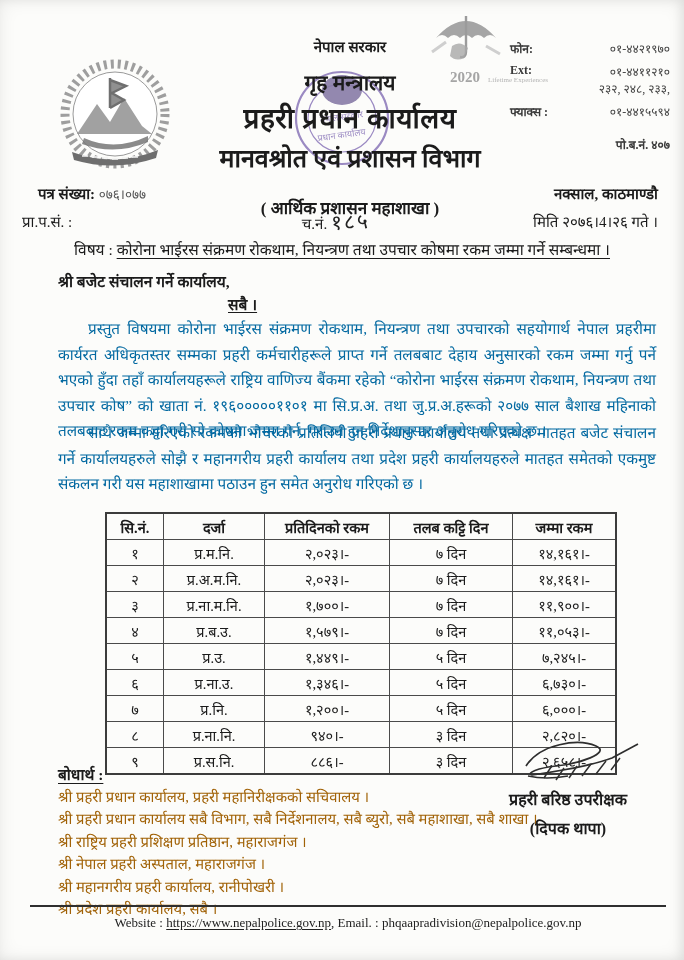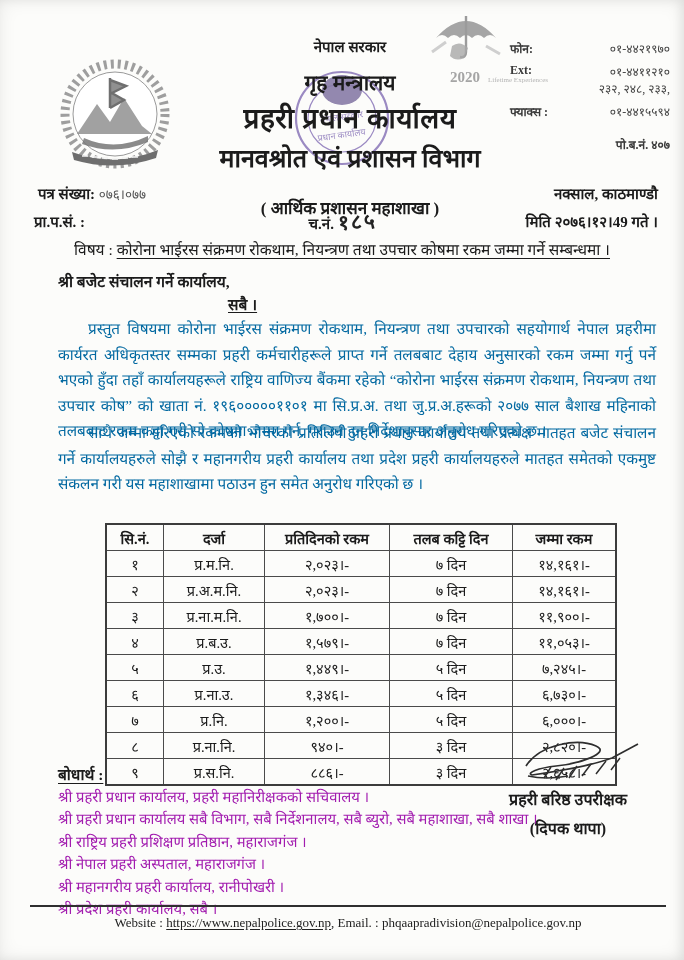--- a/index.html
+++ b/index.html
@@ -24,43 +24,43 @@
   .wm-tag{font-size:7px;color:#b5b5b5;display:inline-block;margin-left:4px;}
   .stamp{position:absolute;left:292px;top:68px;width:100px;height:100px;z-index:2;opacity:.6;}
   .contact{position:absolute;right:14px;top:40px;width:160px;font-size:12px;z-index:3;}
   .c-row{display:flex;justify-content:space-between;margin-bottom:6px;align-items:flex-start;}
   .c-label{font-weight:bold;color:#3a3a3a;}
   .c-val{text-align:right;color:#3f3f3f;}
   .c-po{ text-align:right;font-weight:bold;margin-top:16px;color:#3a3a3a;}
   
   .meta1{position:absolute;left:38px;right:26px;top:183px;display:flex;justify-content:space-between;font-size:15px;font-weight:bold;}
   .meta1 .letter-no{font-weight:normal;font-size:13.5px;color:#555;}
-  .meta2{position:absolute;left:34px;right:26px;top:207px;font-size:15px;font-weight:bold;height:28px;}
+  .meta2{position:absolute;left:22px;right:26px;top:207px;font-size:15px;font-weight:normal;height:28px;}
   .m-left{position:absolute;left:0;top:4px;}
   .m-center{position:absolute;left:44%;top:0;}
   .chn-value{display:inline-block;font-size:21px;transform:rotate(-3deg);letter-spacing:2px;color:#222;}
   .m-right{position:absolute;right:0;top:4px;}
   .subject{position:absolute;left:0;right:0;top:238px;text-align:center;font-size:15.5px;font-weight:normal;}
   .subject .subj-text{text-decoration:underline;text-underline-offset:3px;}
   
   .salutation{position:absolute;left:58px;top:270px;font-size:15.5px;font-weight:bold;}
   .salutation2{position:absolute;left:228px;top:293px;font-size:15.5px;font-weight:bold;text-decoration:underline;text-underline-offset:2px;}
   .para{position:absolute;left:58px;right:28px;font-size:15.3px;line-height:25.5px;text-align:justify;text-indent:30px;color:#0369a1;}
   .para1{top:316px;}
   .para2{top:420px;}
   .table-title{position:absolute;left:0;right:0;top:482px;text-align:center;font-size:17px;font-weight:bold;}
   .table-title span{text-decoration:underline;text-underline-offset:3px;}
   
-  table.sheet{position:absolute;left:105px;top:523px;border-collapse:collapse;border:2px solid #3c3c3c;}
+  table.sheet{position:absolute;left:105px;top:512px;border-collapse:collapse;border:2px solid #3c3c3c;}
   table.sheet th,table.sheet td{border:1px solid #4a4a4a;font-size:14.5px;text-align:center;padding:2px 4px;height:21px;}
   table.sheet th{font-weight:bold;}
   .col-sn{width:48px;} .col-rank{width:92px;} .col-per{width:116px;} .col-days{width:114px;} .col-total{width:94px;}
   
   .bodhartha{position:absolute;left:58px;top:763px;font-size:15.5px;font-weight:bold;text-decoration:underline;text-underline-offset:3px;}
-  .cc-list{position:absolute;left:58px;top:786px;font-size:14.8px;line-height:22.4px;color:#a21caf;}
+  .cc-list{position:absolute;left:58px;top:786px;font-size:14.8px;line-height:22.4px;color:#a16207;}
   .sig-block{position:absolute;right:26px;top:738px;width:180px;text-align:center;}
   .sig-scribble{margin-left:26px;}
   .sig-title{font-size:16px;font-weight:bold;margin-top:-6px;}
   .sig-name{font-size:16px;font-weight:bold;margin-top:7px;}
   .sep-line{position:absolute;left:30px;right:18px;top:905px;height:2px;background:#2f2f2f;}
   .website-line{position:absolute;left:0;right:0;top:915px;text-align:center;font-size:13px;color:#222;padding-left:12px;}
   .website-line .url{text-decoration:underline;text-underline-offset:2px;}
 </style>
 </head>
 <body>
@@ -137,21 +137,21 @@
       <span class="letter-no">०७६।०७७</span>
     </span>
     <span>नक्साल, काठमाण्डौ</span>
   </div>
   <div class="meta2">
     <span class="m-left">प्रा.प.सं. :</span>
     <span class="m-center">
       <span>च.नं.</span>
       <span class="chn-value">१८५</span>
     </span>
-    <span class="m-right">मिति २०७६।१२।49 गते ।</span>
+    <span class="m-right">मिति २०७६।4।२६ गते ।</span>
   </div>
   <div class="subject">
     <span>विषय :</span>
     <span class="subj-text">कोरोना भाईरस संक्रमण रोकथाम, नियन्त्रण तथा उपचार कोषमा रकम जम्मा गर्ने सम्बन्धमा ।</span>
   </div>
 
   <div class="salutation">श्री बजेट संचालन गर्ने कार्यालय,</div>
   <div class="salutation2">सबै ।</div>
   <div class="para para1">प्रस्तुत विषयमा कोरोना भाईरस संक्रमण रोकथाम, नियन्त्रण तथा उपचारको सहयोगार्थ नेपाल प्रहरीमा कार्यरत अधिकृतस्तर सम्मका प्रहरी कर्मचारीहरूले प्राप्त गर्ने तलबबाट देहाय अनुसारको रकम जम्मा गर्नु पर्ने भएको हुँदा तहाँ कार्यालयहरूले राष्ट्रिय वाणिज्य बैंकमा रहेको “कोरोना भाईरस संक्रमण रोकथाम, नियन्त्रण तथा उपचार कोष” को खाता नं. १९६०००००११०१ मा सि.प्र.अ. तथा जु.प्र.अ.हरूको २०७७ साल बैशाख महिनाको तलबबाट रकम कट्टा गरी सो कोषमा जम्मा गर्न, गराउन हुन निर्देशानुसार अनुरोध गरिएको छ ।</div>
   <div class="para para2">साथै जम्मा गरिएको रकमको भौचरको प्रतिलिपी प्रहरी प्रधान कार्यालय तथा प्रत्यक्ष मातहत बजेट संचालन गर्ने कार्यालयहरुले सोझै र महानगरीय प्रहरी कार्यालय तथा प्रदेश प्रहरी कार्यालयहरुले मातहत समेतको एकमुष्ट संकलन गरी यस महाशाखामा पठाउन हुन समेत अनुरोध गरिएको छ ।</div>

